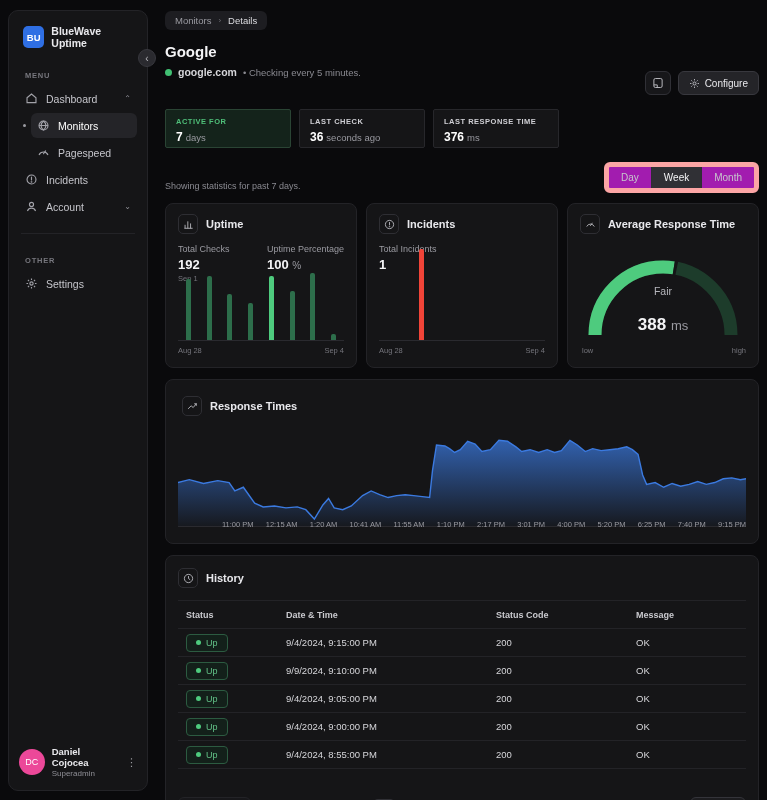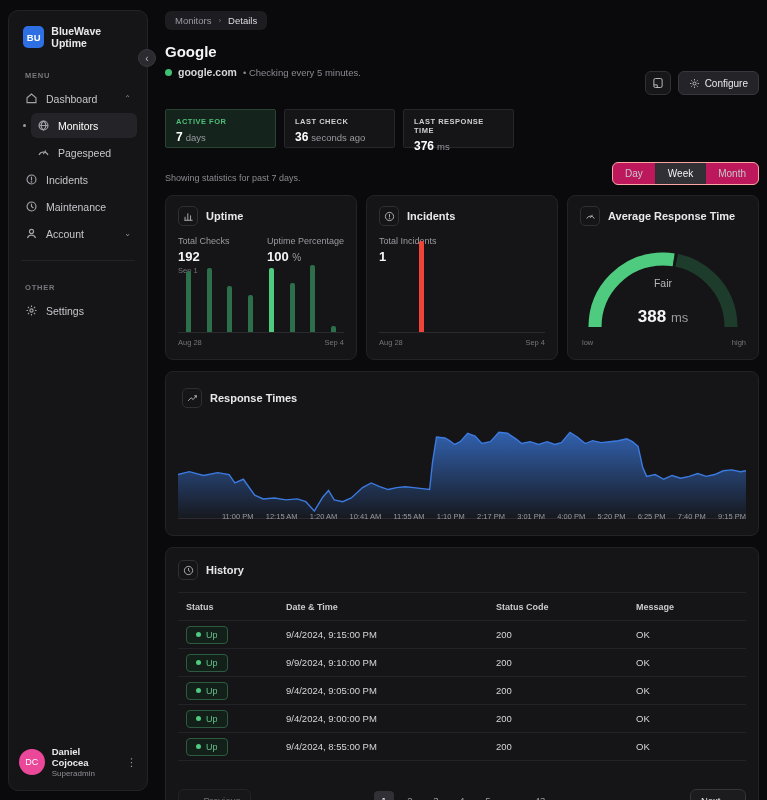--- a/index.html
+++ b/index.html
@@ -39,30 +39,30 @@
   .status-dot { width:7px; height:7px; border-radius:50%; background:#41c073; }
   .host { font-size:10.5px; font-weight:bold; color:#d6d6da; }
   .check-note { font-size:9.5px; color:#8a8a91; }
   .header-actions { margin-left:auto; display:flex; gap:7px; margin-top:28px; }
   .icon-btn { width:26px; height:24px; border:1px solid #303036; border-radius:6px; background:#17171a; display:flex; align-items:center; justify-content:center; cursor:pointer; }
   .icon-btn svg { width:12px; height:12px; stroke:#b9b9bf; fill:none; stroke-width:1.3; }
   .configure-btn { height:24px; display:flex; align-items:center; gap:5px; border:1px solid #38383e; border-radius:6px; background:#242428; padding:0 10px; font-size:10px; color:#e8e8ec; cursor:pointer; }
   .configure-btn svg { width:11px; height:11px; stroke:#c6c6cc; fill:none; stroke-width:1.3; }
 
   .stats-row { display:flex; gap:8px; margin-top:14px; }
-  .stat-card { width:111px; height:39px; border-radius:2px; padding:7px 10px; background:#151517; border:1px solid #27272b; }
+  .stat-card { width:126px; height:39px; border-radius:2px; padding:7px 10px; background:#151517; border:1px solid #27272b; }
   .stat-card.highlight { background:#14231b; border-color:#2a4434; }
   .stat-label { font-size:7.5px; font-weight:bold; letter-spacing:0.5px; color:#cfcfd4; }
   .stat-card.highlight .stat-label { color:#4fbf79; }
   .stat-value-row { margin-top:4px; font-size:9.5px; color:#9a9aa1; }
   .stat-value-row b { font-size:12px; color:#fff; font-weight:bold; margin-right:3px; }
 
   .period-row { display:flex; align-items:flex-end; margin-top:14px; }
   .period-note { font-size:9px; color:#8a8a91; padding-bottom:2px; }
-  .toggle-group { margin-left:auto; display:flex; border:1px solid #fca5a5; border-radius:6px; overflow:hidden; background:#be185d; }
+  .toggle-group { margin-left:auto; display:flex; border:5px solid #fca5a5; border-radius:6px; overflow:hidden; background:#a21caf; }
   .toggle-btn { padding:5px 12px; font-size:10px; color:#c6c6cc; cursor:pointer; border-right:1px solid #2e2e33; }
   .toggle-btn:last-child { border-right:none; }
   .toggle-btn.selected { background:#303035; color:#f4f4f6; }
 
   .card { background:#151517; border:1px solid #232327; border-radius:8px; }
   .charts-row { display:flex; gap:9px; margin-top:10px; }
   .chart-card { flex:1; height:165px; padding:10px 12px; position:relative; }
   .card-header { display:flex; align-items:center; gap:8px; }
   .card-icon { width:20px; height:20px; border:1px solid #2e2e33; border-radius:5px; display:flex; align-items:center; justify-content:center; }
   .card-icon svg { width:11px; height:11px; stroke:#b9b9bf; fill:none; stroke-width:1.3; }
@@ -149,29 +149,20 @@
       </div>
       <div class="menu-item">
         <span class="mi-icon">
           <svg viewBox="0 0 16 16">
             <circle cx="8" cy="8" r="5.5"></circle>
             <path d="M8 5v3.5" stroke-linecap="round"></path>
             <circle cx="8" cy="10.8" r="0.4"></circle>
           </svg>
         </span>
         <span>Incidents</span>
-      </div>
-      <div class="menu-item">
-        <span class="mi-icon">
-          <svg viewBox="0 0 16 16">
-            <circle cx="8" cy="8" r="5.5"></circle>
-            <path d="M8 5v3l2 1.5" stroke-linecap="round"></path>
-          </svg>
-        </span>
-        <span>Maintenance</span>
       </div>
       <div class="menu-item">
         <span class="mi-icon">
           <svg viewBox="0 0 16 16">
             <circle cx="8" cy="5.5" r="2.5"></circle>
             <path d="M3 13.5c1-2.5 3-3.5 5-3.5s4 1 5 3.5"></path>
           </svg>
         </span>
         <span>Account</span>
         <span class="chev">⌄</span>

